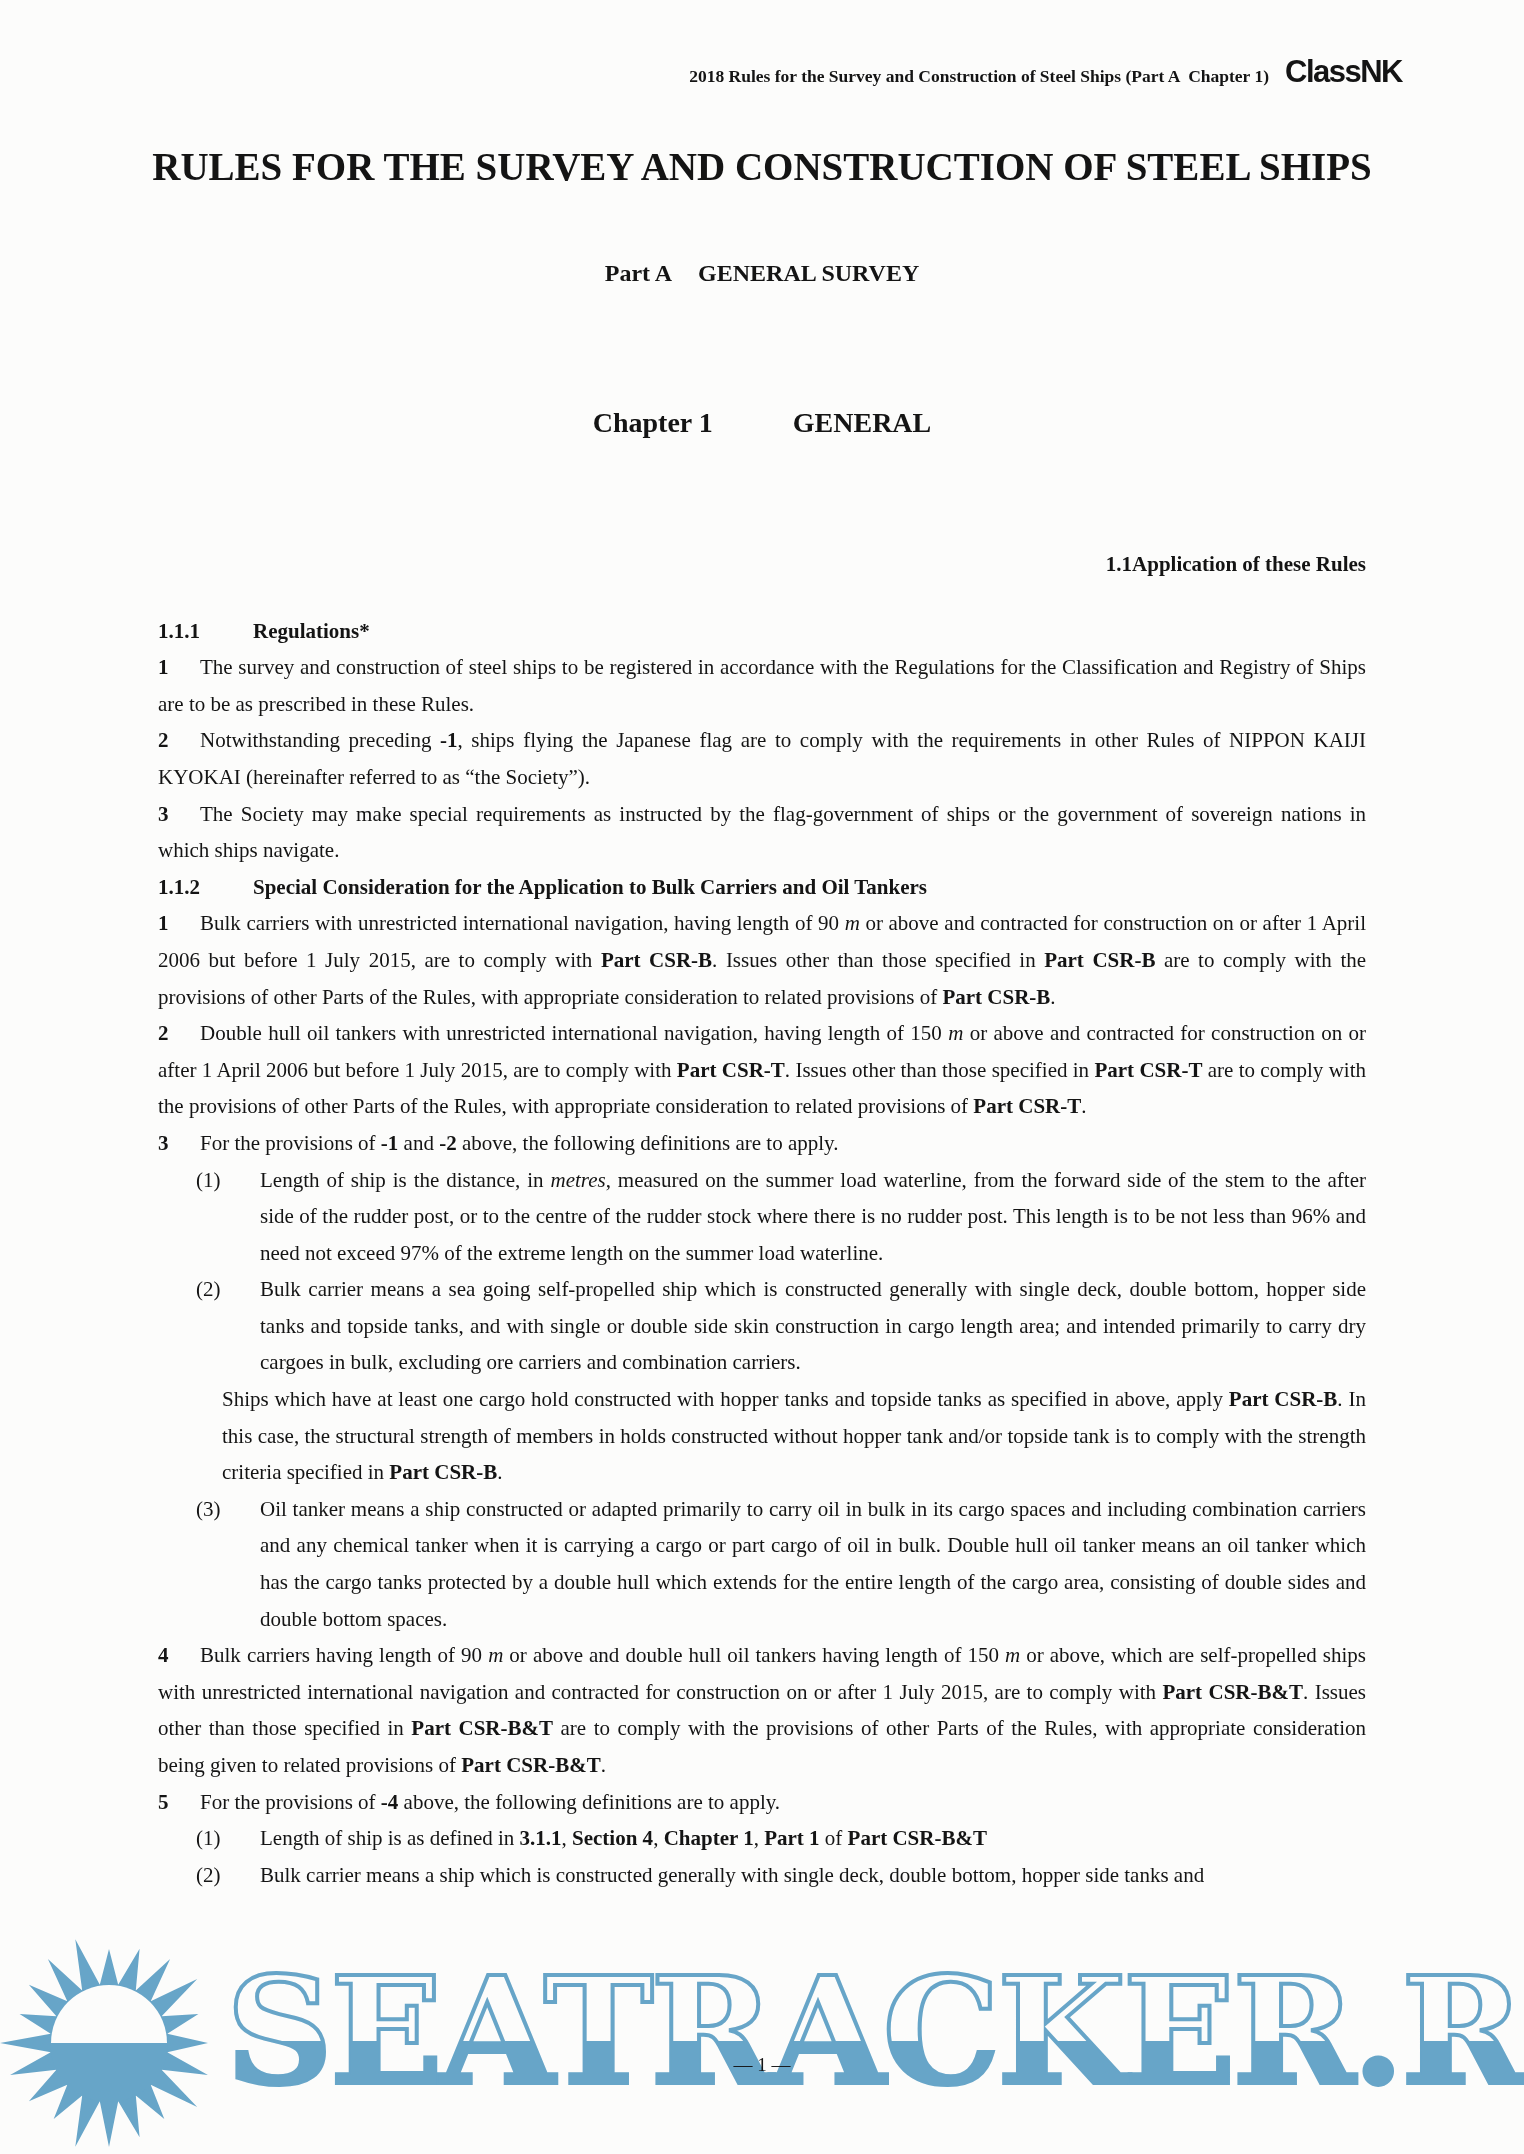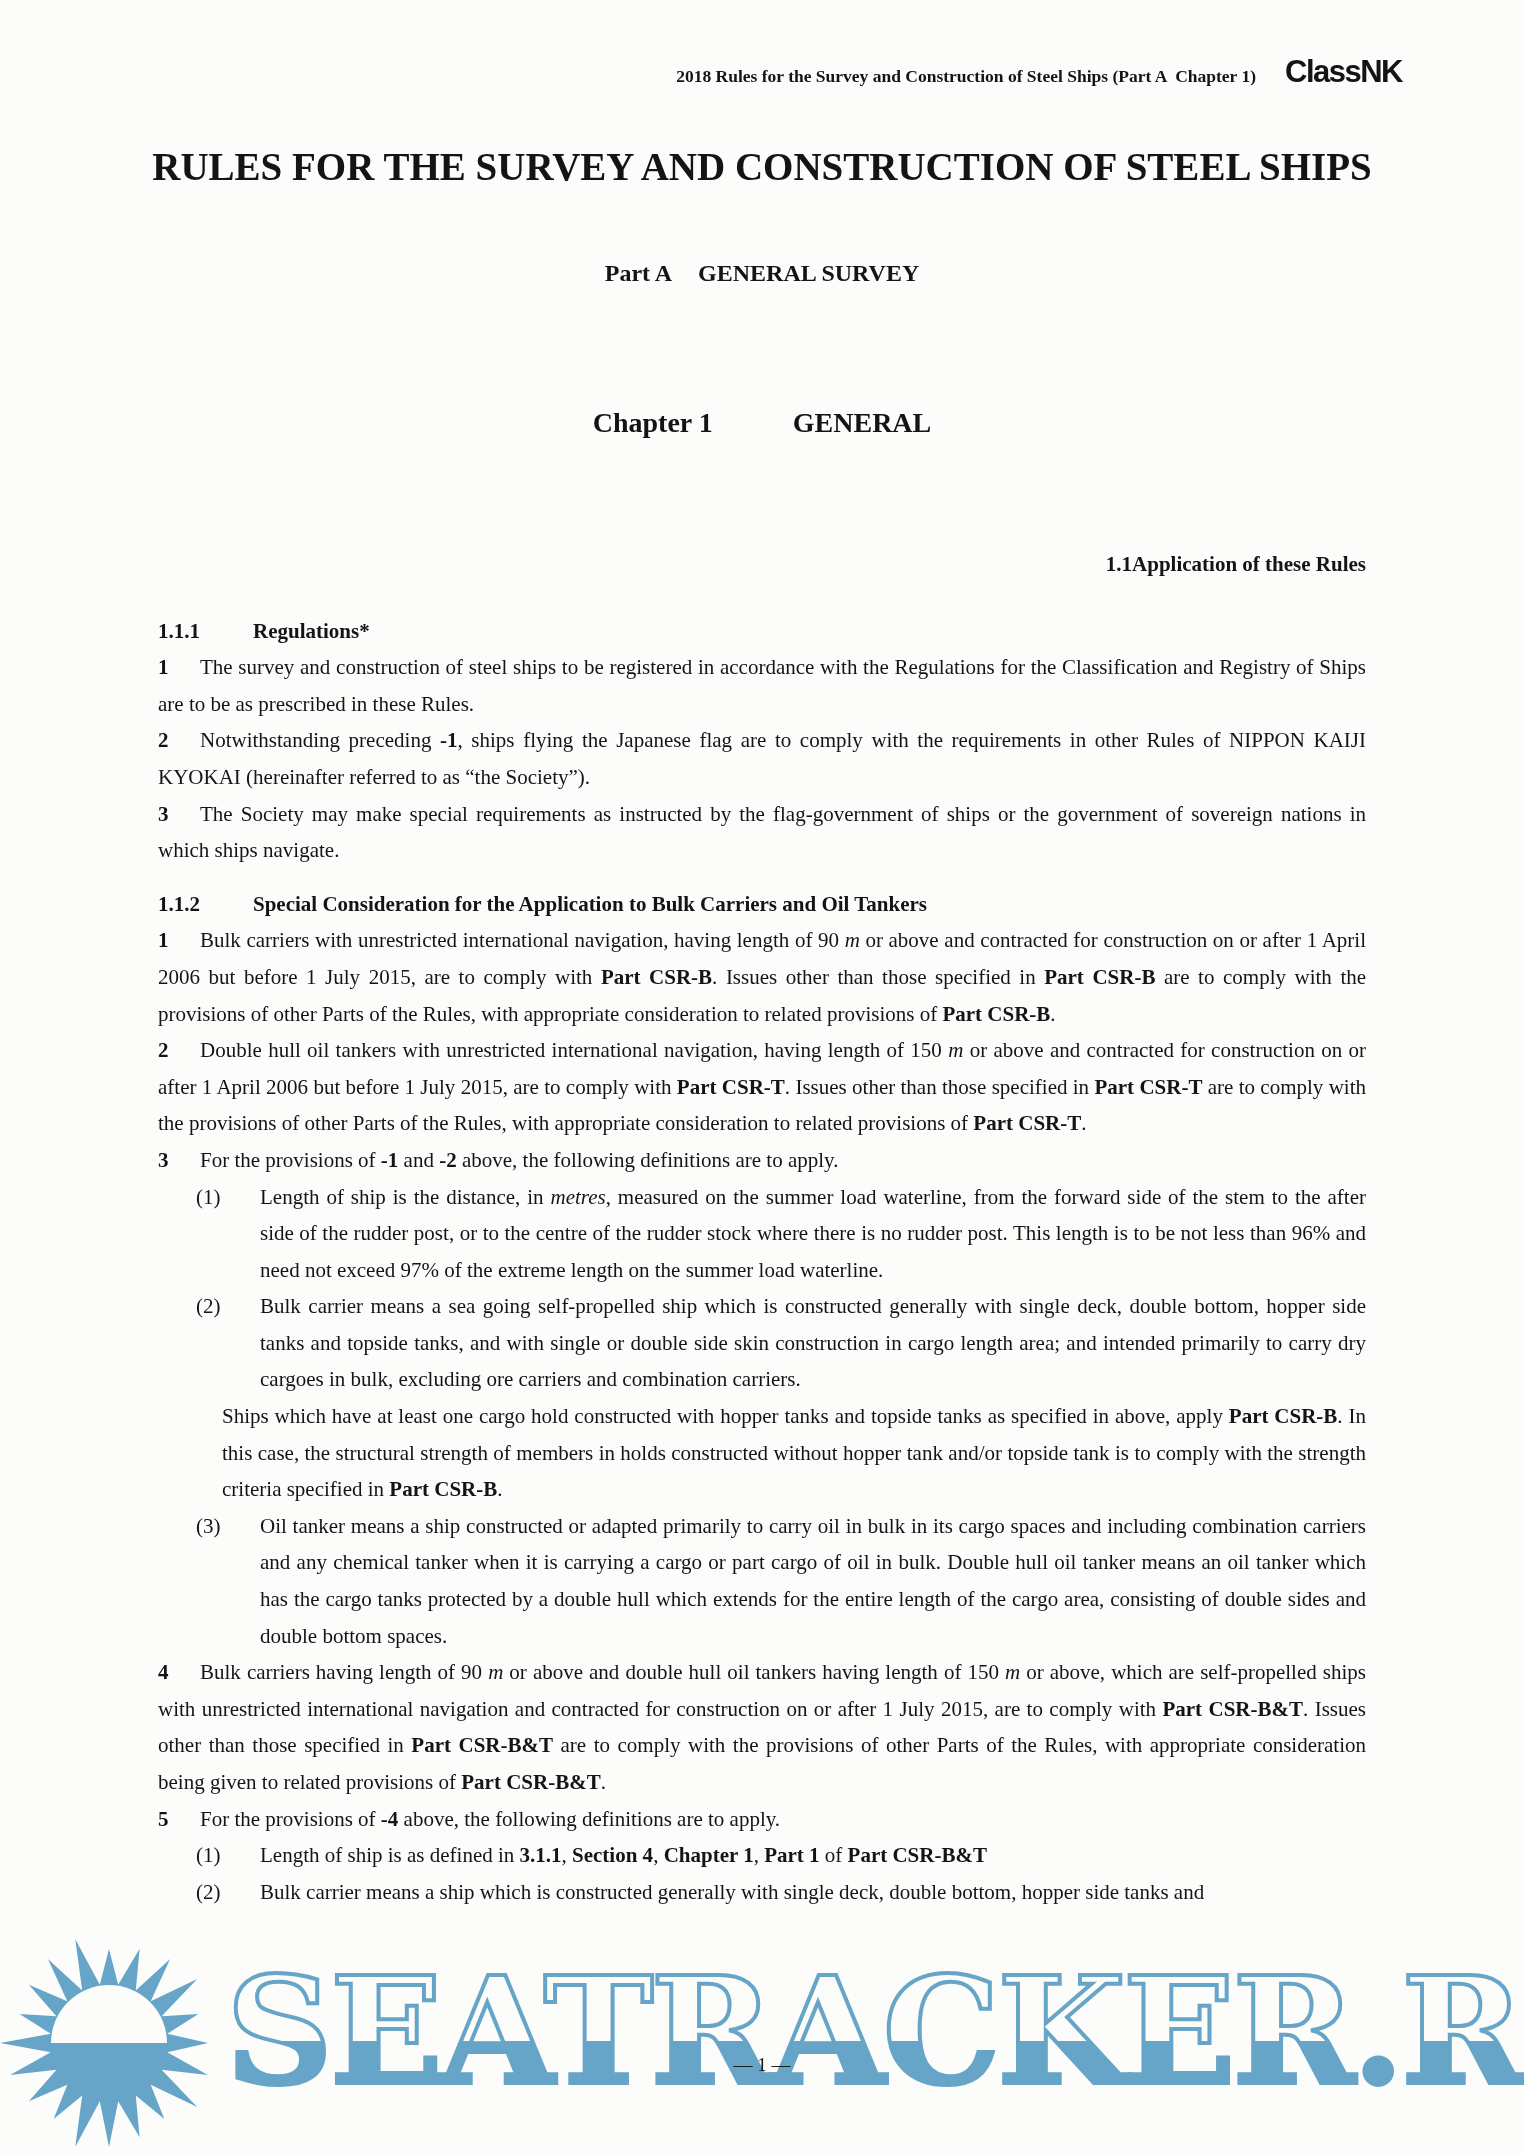--- a/index.html
+++ b/index.html
@@ -28,21 +28,21 @@
     -webkit-text-stroke:4px var(--wm);
   }
   .wm-solid {
     color:var(--wm);
     clip-path:inset(84px 0 0 0);
   }
   
   .content-layer { position:absolute; inset:0; z-index:1; }
   .doc-header {
     position:absolute; top:54px; right:122px;
-    display:flex; align-items:baseline; gap:29px;
+    display:flex; align-items:baseline; gap:16px;
   }
   .doc-header .running-title {
     font-weight:bold; font-size:17.5px; white-space:pre;
   }
   .doc-header .brand {
     font-family:"Liberation Sans","DejaVu Sans",sans-serif;
     font-weight:800; font-size:31px; letter-spacing:-1.5px;
   }
   .main-title {
     position:absolute; top:144px; left:0; width:100%;
@@ -58,21 +58,21 @@
     text-align:center; font-weight:bold; font-size:28px;
   }
   .chapter-title .gap { display:inline-block; width:80px; }
   .body-blocks {
     position:absolute; left:158px; top:546px; width:1208px;
     font-size:21px; line-height:36.6px; text-align:justify;
   }
   .blk { margin:0; }
   .blk.h2 { font-weight:bold; margin-bottom:30px; text-align:right; }
   .blk.h3 { font-weight:bold; text-align:left; }
-  .blk.p + .blk.h3 { margin-top:17px; }
+  .blk.p + .blk.h3 { }
   .blk.h2 .num { display:inline-block; width:77px; font-weight:bold; }
   .blk.h3 .num { display:inline-block; width:95px; font-weight:bold; }
   .blk.p  .num { display:inline-block; width:42px; font-weight:bold; }
   .blk.li { padding-left:64px;margin-left:38px; }
   .blk.li .num { display:inline-block; width:64px; margin-left:-64px; }
   .blk.lic { padding-left:64px; }
   .b { font-weight:bold; }
   .i { font-style:italic; }
   .page-footer {
     position:absolute; left:158px; top:2054px; width:1208px;

